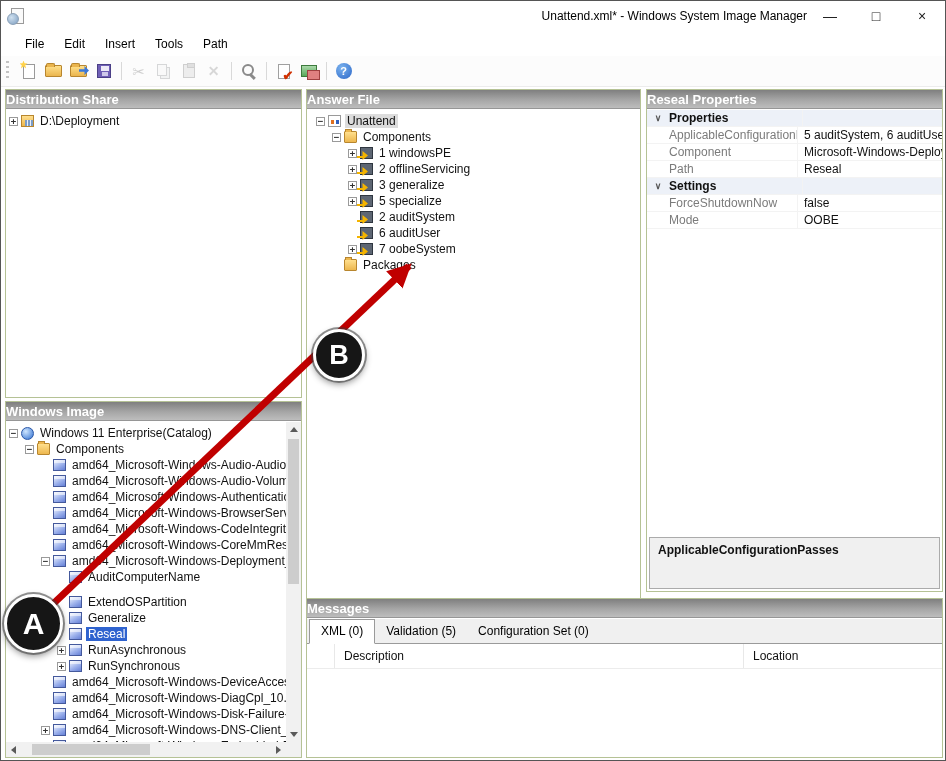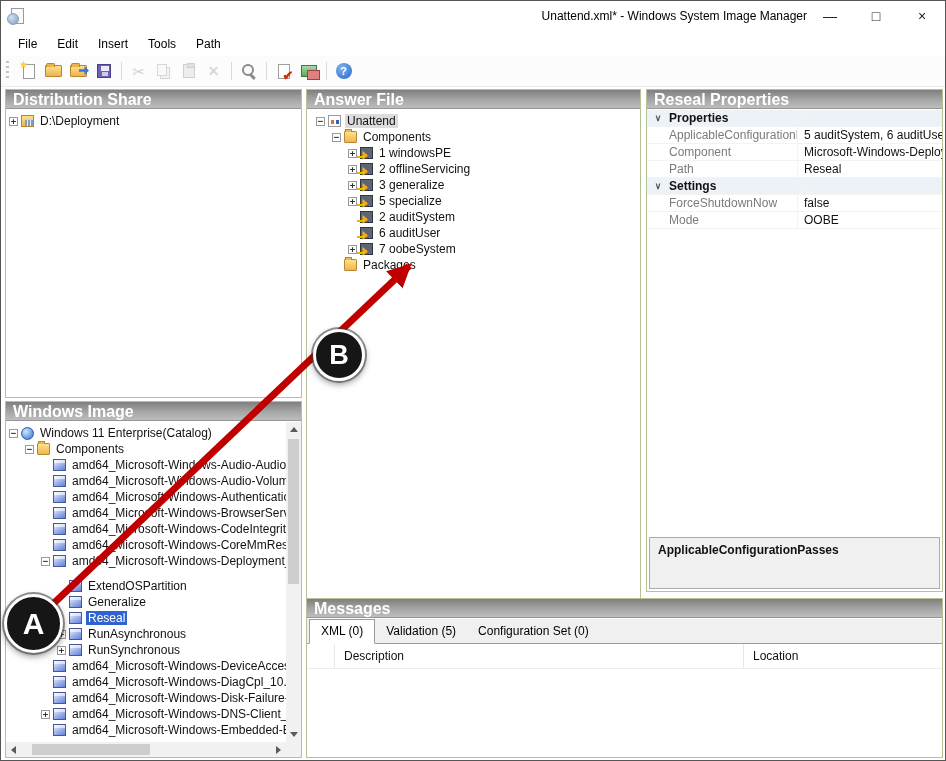--- a/index.html
+++ b/index.html
@@ -9,21 +9,21 @@
 
   
   .titlebar{position:absolute;top:0;left:0;right:0;height:30px;background:#fff;display:flex;align-items:center;text-align:right;}
   .appico{width:13px;height:16px;margin:0 9px 0 10px;position:relative;background:#fafafa;border:1px solid #9a9a9a;}
   .appico::before{content:"";position:absolute;left:-5px;bottom:-2px;width:10px;height:10px;border-radius:50%;
        background:radial-gradient(circle at 35% 35%,#cfe0ef,#7e9ec0);border:1px solid #8aa0b8;}
   .wtitle{flex:1;font-size:12px;color:#000;}
   .wbtn{width:46px;height:30px;display:flex;align-items:center;justify-content:center;font-size:14px;color:#222;}
 
   
-  .menubar{position:absolute;top:30px;left:0;right:0;height:25px;display:flex;align-items:center;padding-left:7px;background:#fff;}
+  .menubar{position:absolute;top:30px;left:0;right:0;height:25px;display:flex;align-items:center;padding-left:14px;background:#fff;}
   .mitem{padding:4px 10px;font-size:12px;color:#000;}
   .toolbar{position:absolute;top:55px;left:0;right:0;height:31px;background:#fcfcfc;border-bottom:1px solid #ececec;
        display:flex;align-items:center;padding-left:5px;}
   .grip{width:3px;height:20px;margin-right:7px;background:repeating-linear-gradient(180deg,#c3c3c3 0 2px,transparent 2px 5px);}
   .tbtn{width:25px;height:25px;border:0;background:transparent;display:flex;align-items:center;justify-content:center;padding:0;position:relative;}
   .tbtn.sep{width:10px;}
   .tbtn.sep::after{content:"";width:1px;height:18px;background:#d9d9d9;}
   .tbtn.disabled{opacity:.45;filter:grayscale(.9);}
   .tbico{position:relative;display:flex;align-items:center;justify-content:center;}
   .tbglyph{font-size:12px;line-height:1;}
@@ -49,21 +49,21 @@
   .ico-tb-validate{width:12px;height:15px;background:#fff;border:1px solid #a0a0a0;}
   .ico-tb-validate .tbglyph{position:absolute;right:-5px;bottom:-4px;color:#d03000;font-size:13px;font-weight:bold;}
   .ico-tb-config{width:16px;height:12px;background:linear-gradient(#a9d8a9,#5aa85a);border:1px solid #3d7a3d;}
   .ico-tb-config::after{content:"";position:absolute;right:-4px;bottom:-4px;width:11px;height:8px;background:#e08080;border:1px solid #a04040;}
   .ico-tb-help{width:16px;height:16px;border-radius:50%;background:radial-gradient(circle at 35% 30%,#7ab2ee,#2a66c8);}
   .ico-tb-help .tbglyph{color:#fff;font-size:11px;font-weight:bold;}
 
   
   .panel{position:absolute;border:1px solid #b5c295;background:#fff;}
   .phead{height:19px;background:linear-gradient(#7f7f7f,#a6a6a6 55%,#bdbdbd);color:#fff;font-weight:bold;
-       font-size:16px;line-height:19px;padding-left:7px;border-bottom:1px solid #969696;}
+       font-size:13px;line-height:19px;border-bottom:1px solid #969696;}
   .pbody{position:absolute;top:20px;left:0;right:0;bottom:0;background:#fff;overflow:hidden;}
 
   
   .tree{padding-top:3px;}
   .trow{display:flex;align-items:center;height:16px;white-space:nowrap;overflow:hidden;}
   .texp{width:9px;height:9px;flex:none;border:1px solid #9a9a9a;background:#fff;margin-right:3px;
        font:bold 9px/7px "DejaVu Sans Mono",monospace;text-align:center;color:#333;}
   .texp.exp-none{visibility:hidden;}
   .tico{width:13px;height:12px;flex:none;margin-right:4px;position:relative;}
   .tlabel{padding:0 2px;}
@@ -284,20 +284,25 @@
           <div class="trow" style="padding-left: 35px;">
           <span class="texp exp-none"></span>
           <span class="tico ico-cube"></span>
           <span class="tlabel">amd64_Microsoft-Windows-CoreMmRes_10</span>
         </div>
           <div class="trow" style="padding-left: 35px;">
           <span class="texp">−</span>
           <span class="tico ico-cube"></span>
           <span class="tlabel">amd64_Microsoft-Windows-Deployment_10</span>
         </div>
+          <div class="trow" style="padding-left: 51px;">
+          <span class="texp exp-none"></span>
+          <span class="tico ico-cube"></span>
+          <span class="tlabel">AuditComputerName</span>
+        </div>
           <div class="trow" style="padding-left: 51px; margin-top: 9px;">
           <span class="texp exp-none"></span>
           <span class="tico ico-cube"></span>
           <span class="tlabel">ExtendOSPartition</span>
         </div>
           <div class="trow" style="padding-left: 51px;">
           <span class="texp exp-none"></span>
           <span class="tico ico-cube"></span>
           <span class="tlabel">Generalize</span>
         </div>

